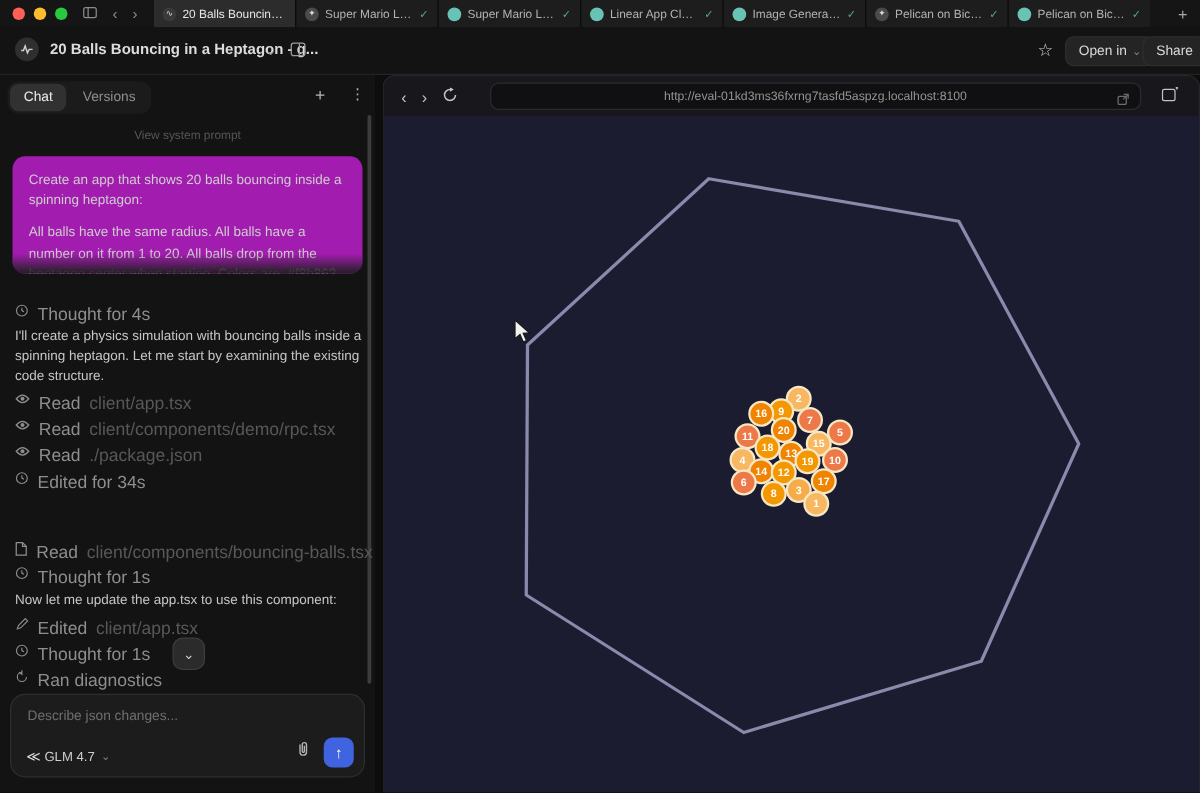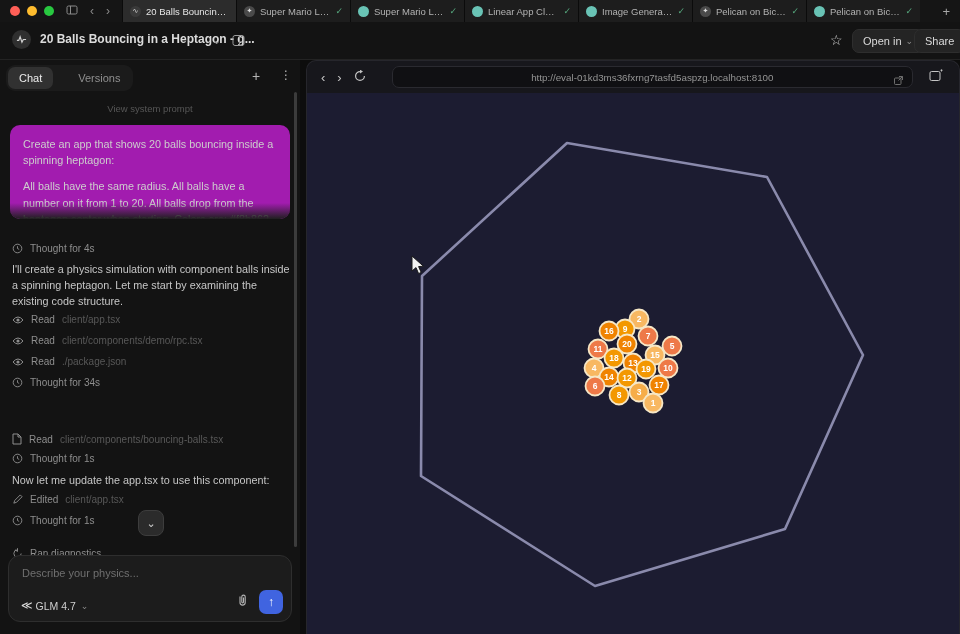--- a/index.html
+++ b/index.html
@@ -38,40 +38,40 @@
   .hbtn { position:absolute; top:29px; height:24px; border-radius:7px; background:#242424;
     color:#dadada; font-size:11px; display:flex; align-items:center; justify-content:center;
     gap:4px; padding:0 10px; border:1px solid #2e2e2e; }
   #openin-btn { left:852px; }
   #share-btn { left:914px; }
   .hbtn .chev { color:#8f8f8f; font-size:9px; }
 
   
   #sidepanel { position:absolute; left:0; top:60px; width:300px; height:574px; background:#131313; }
   #seg { position:absolute; left:6px; top:5px; height:26px; background:#1b1b1b; border-radius:9px;
-    display:flex; align-items:flex-start; padding:2px; gap:14px; }
+    display:flex; align-items:flex-start; padding:2px; gap:2px; }
   .segitem { height:22px; border-radius:7px; padding:0 11px; font-size:11px; display:flex;
     align-items:center; color:#8f8f8f; }
   .segitem.on { background:#313131; color:#ececec; }
   #chat-plus { position:absolute; left:252px; top:8px; color:#b5b5b5; font-size:14px; }
   #chat-kebab { position:absolute; left:280px; top:8px; color:#b5b5b5; font-size:12px; }
   #sysprompt { position:absolute; left:0; top:43px; width:300px; text-align:center;
     font-size:9.5px; color:#565656; }
   #scrollbar { position:absolute; left:294px; top:32px; width:3px; height:455px;
     background:#3c3c3c; border-radius:2px; }
 
   #usermsg { position:absolute; left:10px; top:65px; width:280px; height:94px; background:#a21caf;
     border-radius:10px; padding:11px 13px; overflow:hidden; }
   #usermsg p { font-size:10.8px; line-height:1.5; color:#cdcdcd; }
   #usermsg p + p { margin-top:10px; }
   #usermsg::after { content:""; position:absolute; left:0; bottom:0; width:100%; height:16px;
     background:linear-gradient(to bottom, rgba(31,31,31,0), #1f1f1f); }
 
-  .logrow { position:absolute; left:12px; display:flex; align-items:center; gap:7px;
-    font-size:10px; color:#8e8e8e; white-space:nowrap; }
+  .logrow { position:absolute; left:12px; display:flex; gap:7px;
+    font-size:14px; color:#8e8e8e; white-space:nowrap; }
   .logrow svg { flex:none; }
   .logrow .path { color:#585858; }
   .logrow .detail { color:#6e6e6e;margin-top:24px; }
   .para { position:absolute; left:12px; width:278px; font-size:10.8px; line-height:1.5; color:#c6c6c6; }
 
   #scrolldown { position:absolute; left:138px; top:450px; width:26px; height:26px; border-radius:8px;
     background:#2b2b2b; border:1px solid #3d3d3d; color:#cfcfcf; font-size:11px;
     display:flex; align-items:center; justify-content:center; }
 
   
@@ -198,21 +198,21 @@
       <p>All balls have the same radius. All balls have a number on it from 1 to 20. All balls drop from the heptagon center when starting. Colors are: #f8b862, #f6ad49, #f39800, #f08300,</p>
     </div>
 
     <div class="logrow" style="top:183px">
       <svg width="11" height="11" viewBox="0 0 12 12">
           <circle cx="6" cy="6" r="4.7" fill="none" stroke="#8e8e8e"></circle>
           <polyline points="6,3.5 6,6 7.8,7" fill="none" stroke="#8e8e8e"></polyline>
         </svg>
       <span>Thought for 4s</span>
     </div>
-    <div class="para" style="top:201px">I'll create a physics simulation with component balls inside a spinning heptagon. Let me start by examining the existing code structure.</div>
+    <div class="para" style="top:201px">I'll create a physics simulation with bouncing balls inside a spinning heptagon. Let me start by examining the existing code structure.</div>
     <div class="logrow" style="top:254px">
       <svg width="12" height="10" viewBox="0 0 12 10">
           <path d="M1 5 Q6 -1 11 5 Q6 11 1 5 Z" fill="none" stroke="#8e8e8e"></path>
           <circle cx="6" cy="5" r="1.6" fill="#8e8e8e"></circle>
         </svg>
       <span>Read</span>
       <span class="path">client/app.tsx</span>
     </div>
     <div class="logrow" style="top:275px">
       <svg width="12" height="10" viewBox="0 0 12 10">
@@ -228,21 +228,21 @@
           <circle cx="6" cy="5" r="1.6" fill="#8e8e8e"></circle>
         </svg>
       <span>Read</span>
       <span class="path">./package.json</span>
     </div>
     <div class="logrow" style="top:317px">
       <svg width="11" height="11" viewBox="0 0 12 12">
           <circle cx="6" cy="6" r="4.7" fill="none" stroke="#8e8e8e"></circle>
           <polyline points="6,3.5 6,6 7.8,7" fill="none" stroke="#8e8e8e"></polyline>
         </svg>
-      <span>Thought for 34s</span>
+      <span>Edited for 34s</span>
     </div>
     <div class="logrow" style="top:373px">
       <svg width="10" height="12" viewBox="0 0 10 12">
           <path d="M1 1 h5 l3 3 v7 h-8 Z" fill="none" stroke="#8e8e8e"></path>
           <polyline points="6,1 6,4 9,4" fill="none" stroke="#8e8e8e"></polyline>
         </svg>
       <span>Read</span>
       <span class="path">client/components/bouncing-balls.tsx</span>
     </div>
     <div class="logrow" style="top:393px">
@@ -271,21 +271,21 @@
       <svg width="11" height="11" viewBox="0 0 12 12">
           <path d="M10 6 A4 4 0 1 1 6 2" fill="none" stroke="#8e8e8e"></path>
           <polyline points="6,0.2 6,3.8 3.5,2" fill="none" stroke="#8e8e8e"></polyline>
         </svg>
       <span>Ran diagnostics</span>
       <span class="detail">3 errors found</span>
     </div>
     <div id="scrolldown">⌄</div>
 
     <div id="composer">
-      <div id="composer-ph">Describe your physics...</div>
+      <div id="composer-ph">Describe json changes...</div>
       <div id="model-sel">
         <span class="logo">≪</span>
         <span>GLM 4.7</span>
         <span class="chev">⌄</span>
       </div>
       <span id="attach-btn">
         <svg width="13" height="14" viewBox="0 0 13 14">
             <path d="M4 3.5 V9.5 a2.6 2.6 0 0 0 5.2 0 V3.8 a1.7 1.7 0 0 0 -3.4 0 V9 a0.85 0.85 0 0 0 1.7 0 V4.5" fill="none" stroke="#b5b5b5" stroke-width="1.1"></path>
           </svg>
       </span>

